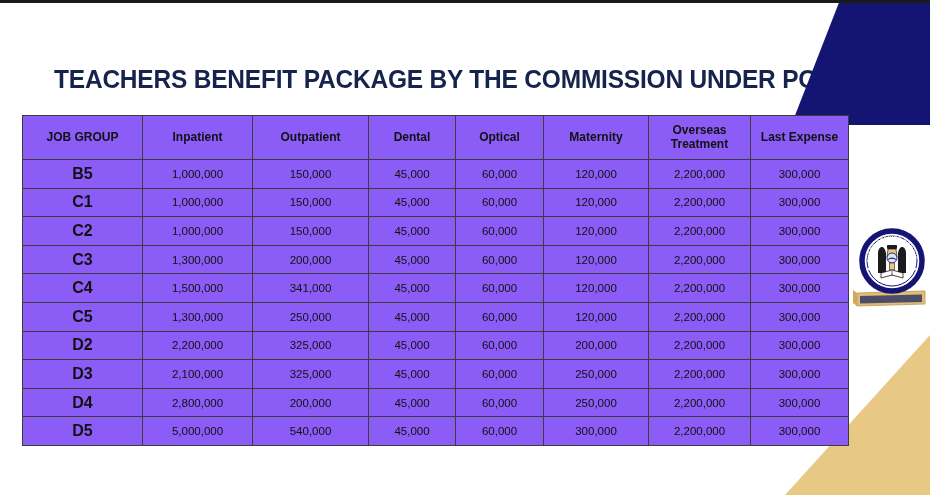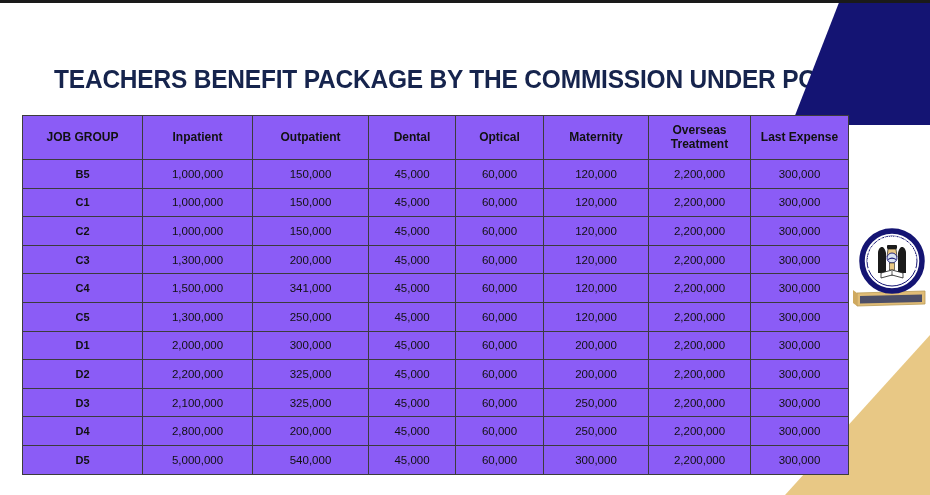--- a/index.html
+++ b/index.html
@@ -85,21 +85,21 @@
     font-weight: bold;
     font-size: 12px;
     line-height: 1.15;
   }
   #benefit-table tbody td {
     height: 28.6px;
     font-weight: normal;
   }
   #benefit-table tbody td.jobgroup {
     font-weight: bold;
-    font-size: 11px;
+    font-size: 16px;
   }
 
   
   col.c-job  { width: 120px; }
   col.c-in   { width: 110px; }
   col.c-out  { width: 116px; }
   col.c-den  { width: 87px;  }
   col.c-opt  { width: 88px;  }
   col.c-mat  { width: 105px; }
   col.c-ovs  { width: 102px; }
@@ -203,30 +203,20 @@
           <td class="jobgroup">C5</td>
           <td>1,300,000</td>
           <td>250,000</td>
           <td>45,000</td>
           <td>60,000</td>
           <td>120,000</td>
           <td>2,200,000</td>
           <td>300,000</td>
         </tr>
         <tr>
-          <td class="jobgroup">D1</td>
-          <td>2,000,000</td>
-          <td>300,000</td>
-          <td>45,000</td>
-          <td>60,000</td>
-          <td>200,000</td>
-          <td>2,200,000</td>
-          <td>300,000</td>
-        </tr>
-        <tr>
           <td class="jobgroup">D2</td>
           <td>2,200,000</td>
           <td>325,000</td>
           <td>45,000</td>
           <td>60,000</td>
           <td>200,000</td>
           <td>2,200,000</td>
           <td>300,000</td>
         </tr>
         <tr>

